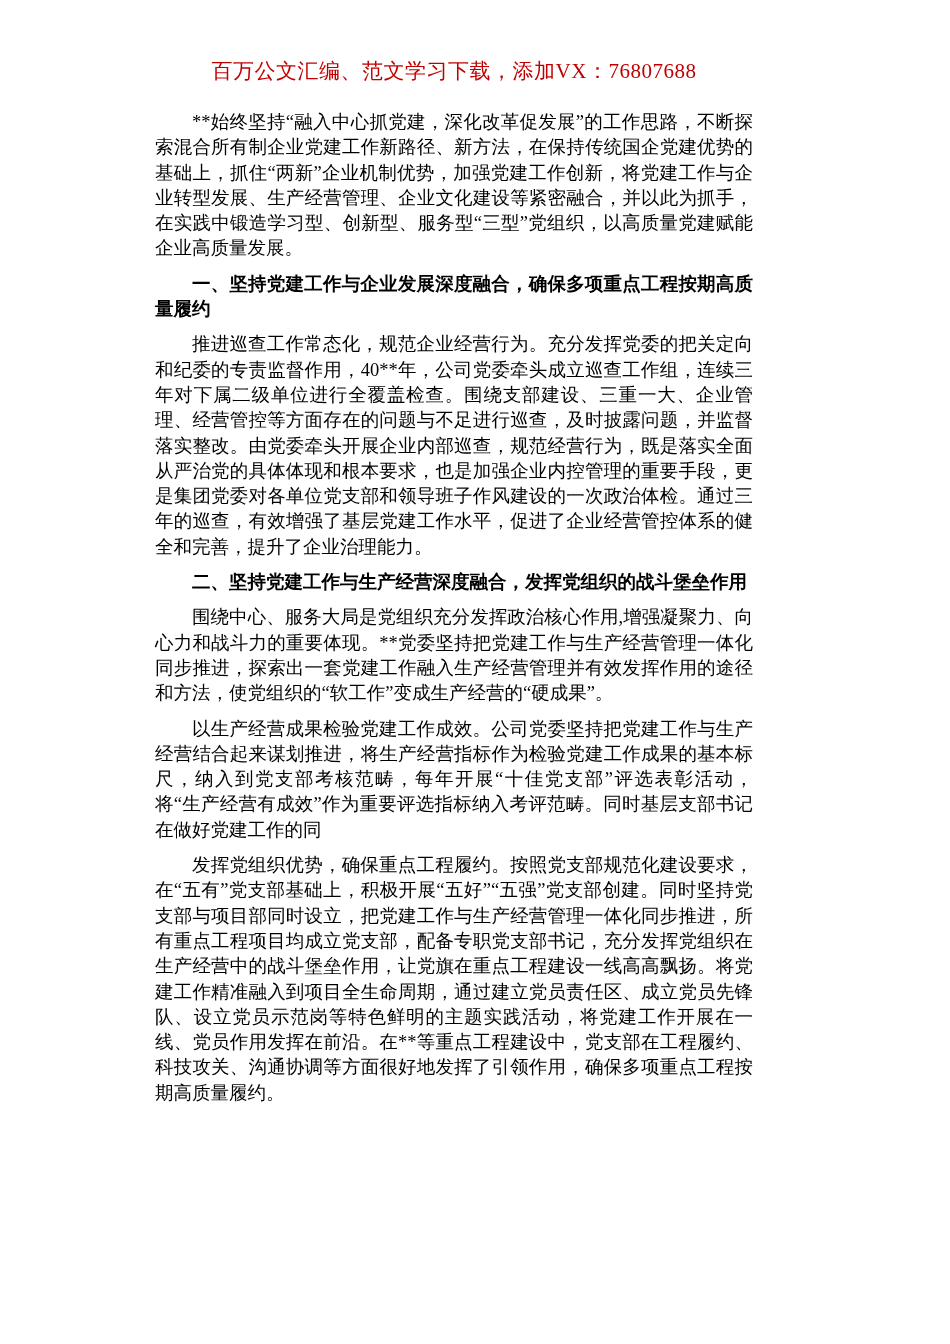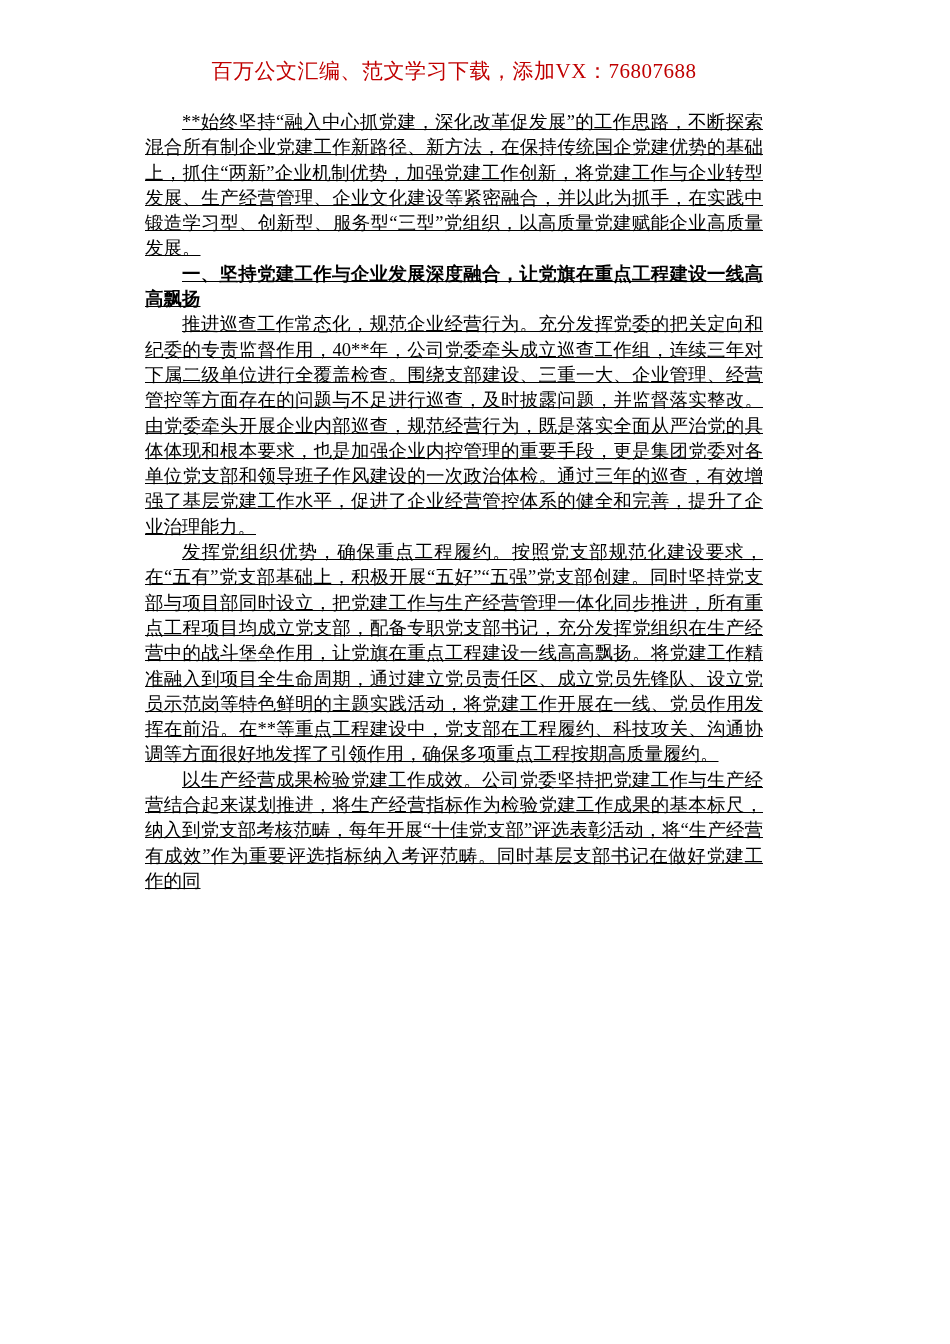--- a/index.html
+++ b/index.html
@@ -22,38 +22,39 @@
   }
   .doc-header {
     font-size: 21px;
     line-height: 30px;
     text-align: center;
     font-weight: 400;
     margin-bottom: 24px;
     letter-spacing: 0.5px;
   }
   .doc-body p {
-    margin: 0;
+    margin: 10px;
     font-size: 18.5px;
     line-height: 25.3px;
     text-align: justify;
     text-justify: inter-ideograph;
     text-indent: 2em;
     word-break: break-all;
-    text-decoration: underline;
   }
   .doc-body p.heading {
     font-weight: bold;
   }
 </style>
 </head>
 <body>
 
 <div class="page" style="background: rgb(255, 255, 255);">
   <div class="doc-header" style="color: rgb(192, 0, 0);">百万公文汇编、范文学习下载，添加VX：76807688</div>
   <div class="doc-body" id="doc-body" style="color: rgb(0, 0, 0);">
       <p class="body">**始终坚持“融入中心抓党建，深化改革促发展”的工作思路，不断探索混合所有制企业党建工作新路径、新方法，在保持传统国企党建优势的基础上，抓住“两新”企业机制优势，加强党建工作创新，将党建工作与企业转型发展、生产经营管理、企业文化建设等紧密融合，并以此为抓手，在实践中锻造学习型、创新型、服务型“三型”党组织，以高质量党建赋能企业高质量发展。</p>
-      <p class="heading">一、坚持党建工作与企业发展深度融合，让党旗在重点工程建设一线高高飘扬</p>
+      <p class="heading">一、坚持党建工作与企业发展深度融合，确保多项重点工程按期高质量履约</p>
       <p class="body">推进巡查工作常态化，规范企业经营行为。充分发挥党委的把关定向和纪委的专责监督作用，40**年，公司党委牵头成立巡查工作组，连续三年对下属二级单位进行全覆盖检查。围绕支部建设、三重一大、企业管理、经营管控等方面存在的问题与不足进行巡查，及时披露问题，并监督落实整改。由党委牵头开展企业内部巡查，规范经营行为，既是落实全面从严治党的具体体现和根本要求，也是加强企业内控管理的重要手段，更是集团党委对各单位党支部和领导班子作风建设的一次政治体检。通过三年的巡查，有效增强了基层党建工作水平，促进了企业经营管控体系的健全和完善，提升了企业治理能力。</p>
+      <p class="heading">二、坚持党建工作与生产经营深度融合，发挥党组织的战斗堡垒作用</p>
+      <p class="body">围绕中心、服务大局是党组织充分发挥政治核心作用,增强凝聚力、向心力和战斗力的重要体现。**党委坚持把党建工作与生产经营管理一体化同步推进，探索出一套党建工作融入生产经营管理并有效发挥作用的途径和方法，使党组织的“软工作”变成生产经营的“硬成果”。</p>
+      <p class="body">以生产经营成果检验党建工作成效。公司党委坚持把党建工作与生产经营结合起来谋划推进，将生产经营指标作为检验党建工作成果的基本标尺，纳入到党支部考核范畴，每年开展“十佳党支部”评选表彰活动，将“生产经营有成效”作为重要评选指标纳入考评范畴。同时基层支部书记在做好党建工作的同</p>
       <p class="body">发挥党组织优势，确保重点工程履约。按照党支部规范化建设要求，在“五有”党支部基础上，积极开展“五好”“五强”党支部创建。同时坚持党支部与项目部同时设立，把党建工作与生产经营管理一体化同步推进，所有重点工程项目均成立党支部，配备专职党支部书记，充分发挥党组织在生产经营中的战斗堡垒作用，让党旗在重点工程建设一线高高飘扬。将党建工作精准融入到项目全生命周期，通过建立党员责任区、成立党员先锋队、设立党员示范岗等特色鲜明的主题实践活动，将党建工作开展在一线、党员作用发挥在前沿。在**等重点工程建设中，党支部在工程履约、科技攻关、沟通协调等方面很好地发挥了引领作用，确保多项重点工程按期高质量履约。</p>
-      <p class="body">以生产经营成果检验党建工作成效。公司党委坚持把党建工作与生产经营结合起来谋划推进，将生产经营指标作为检验党建工作成果的基本标尺，纳入到党支部考核范畴，每年开展“十佳党支部”评选表彰活动，将“生产经营有成效”作为重要评选指标纳入考评范畴。同时基层支部书记在做好党建工作的同</p>
     </div>
 </div>
 
 </body></html>

